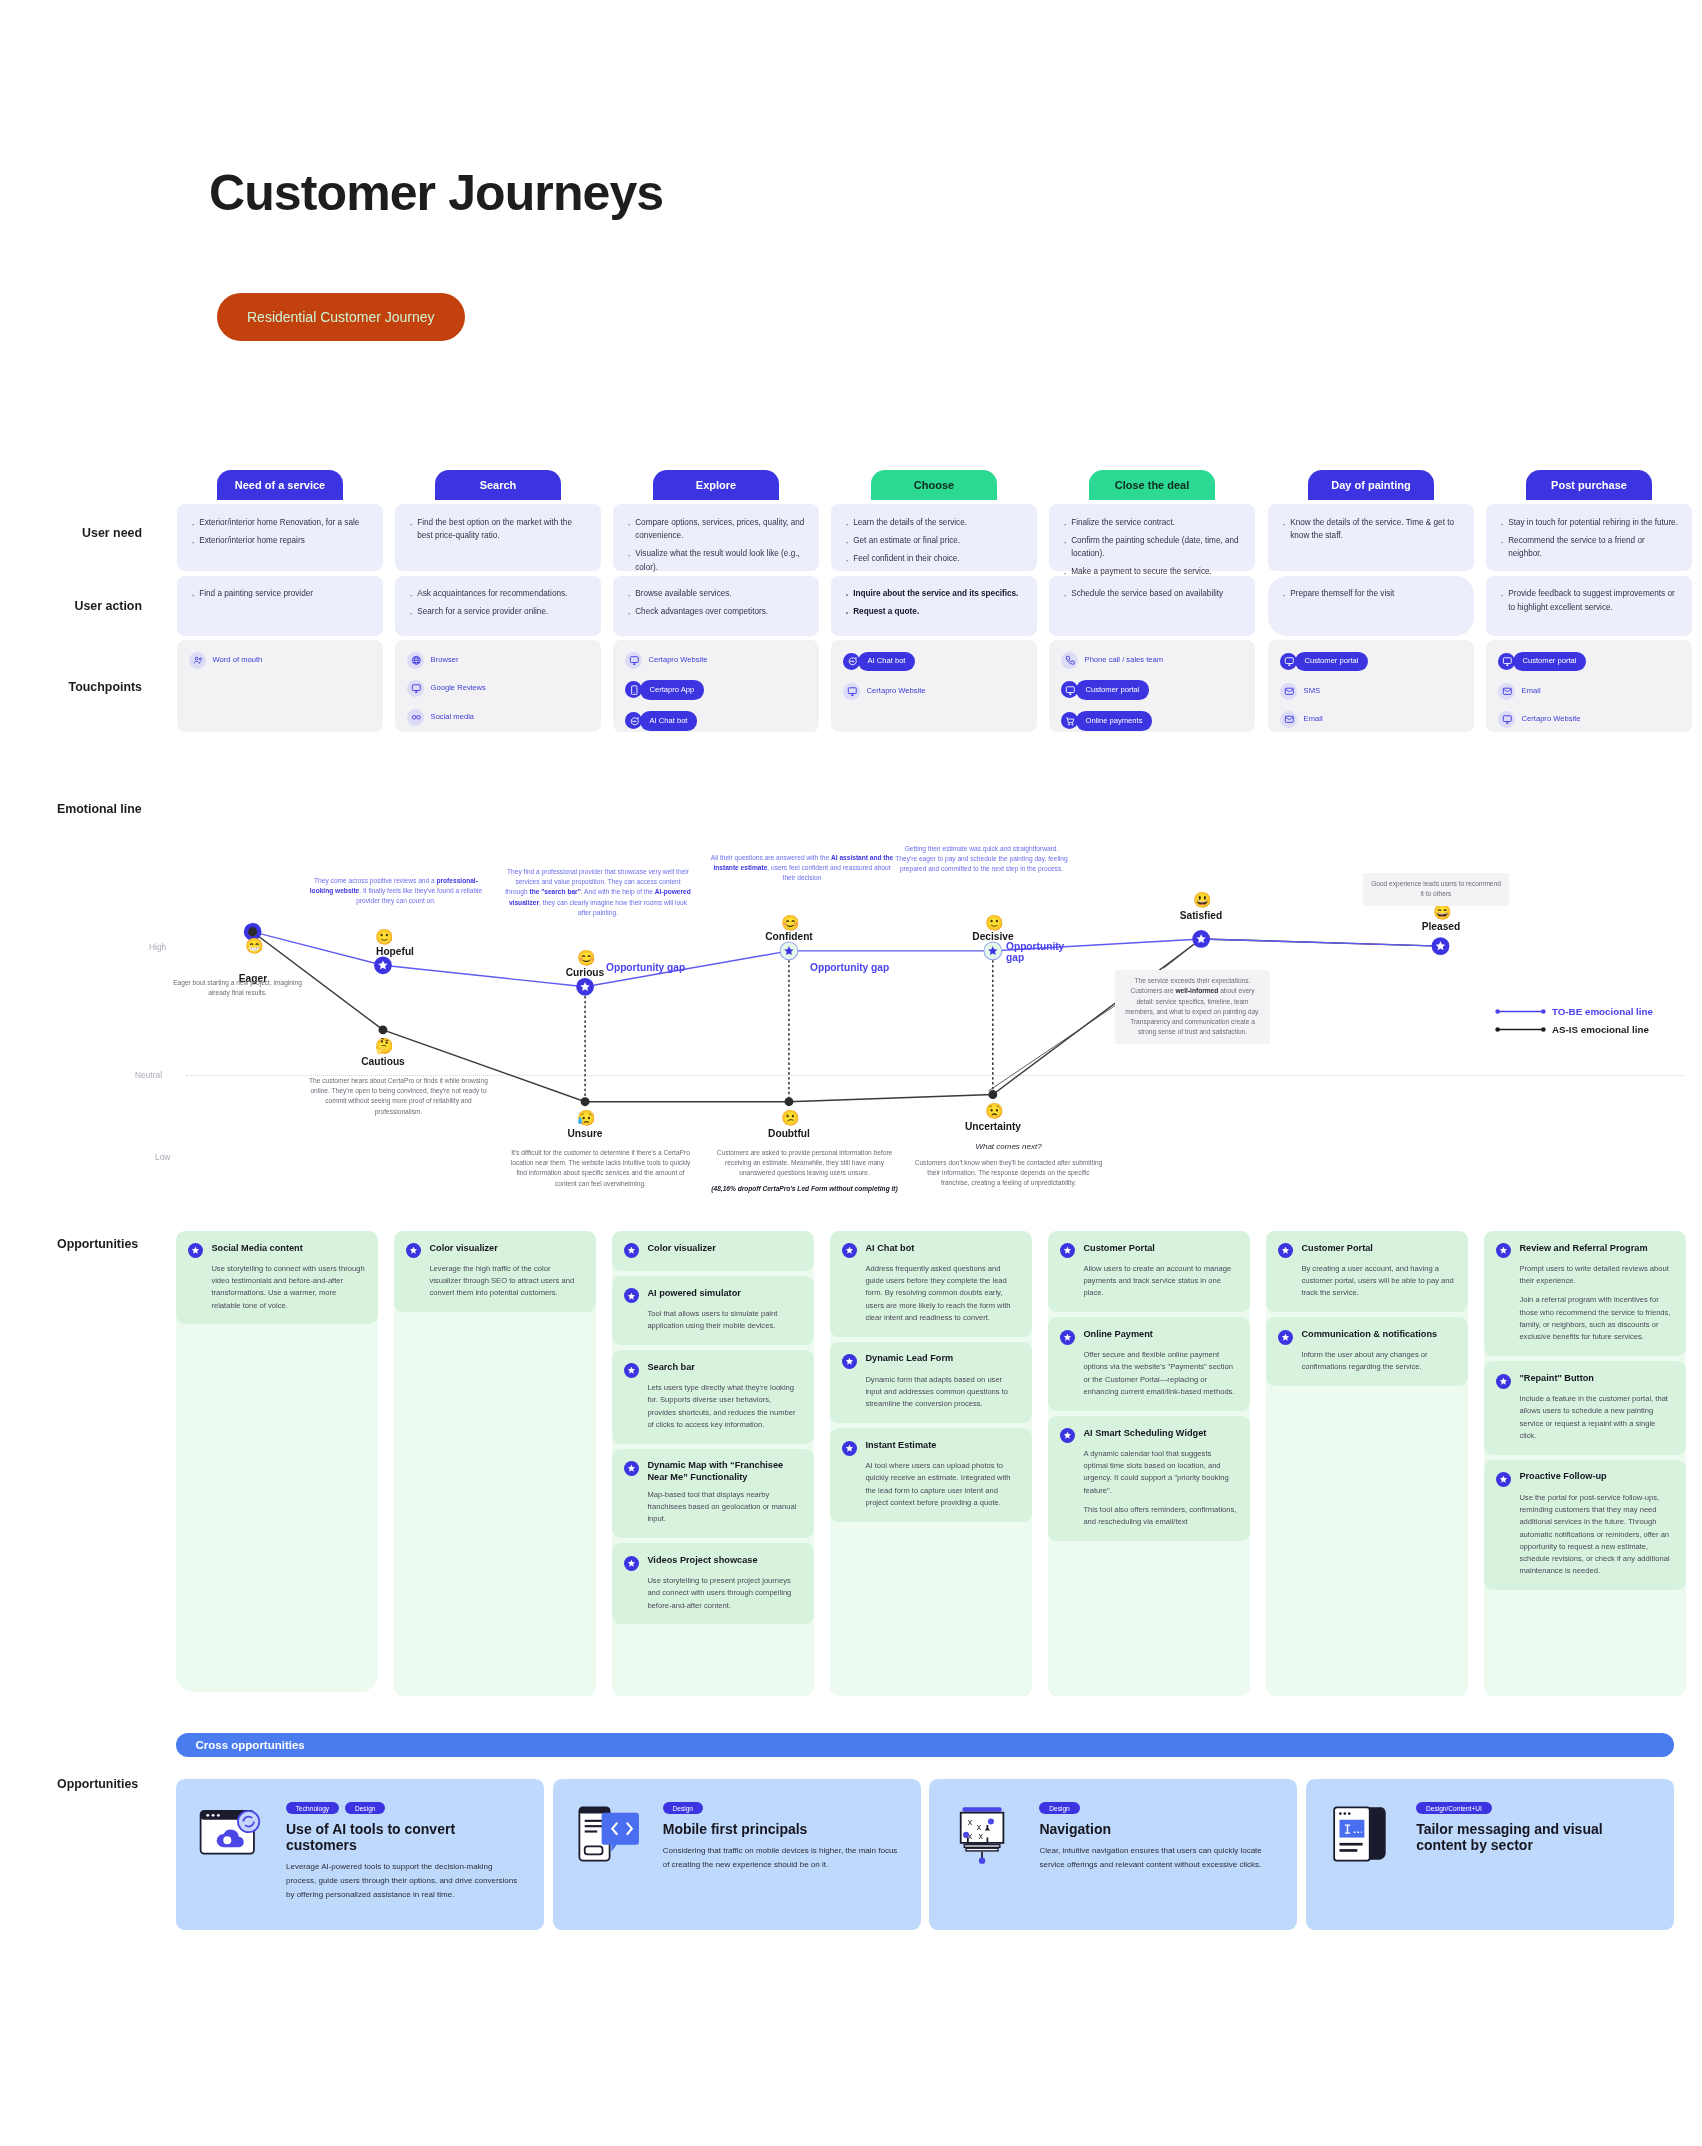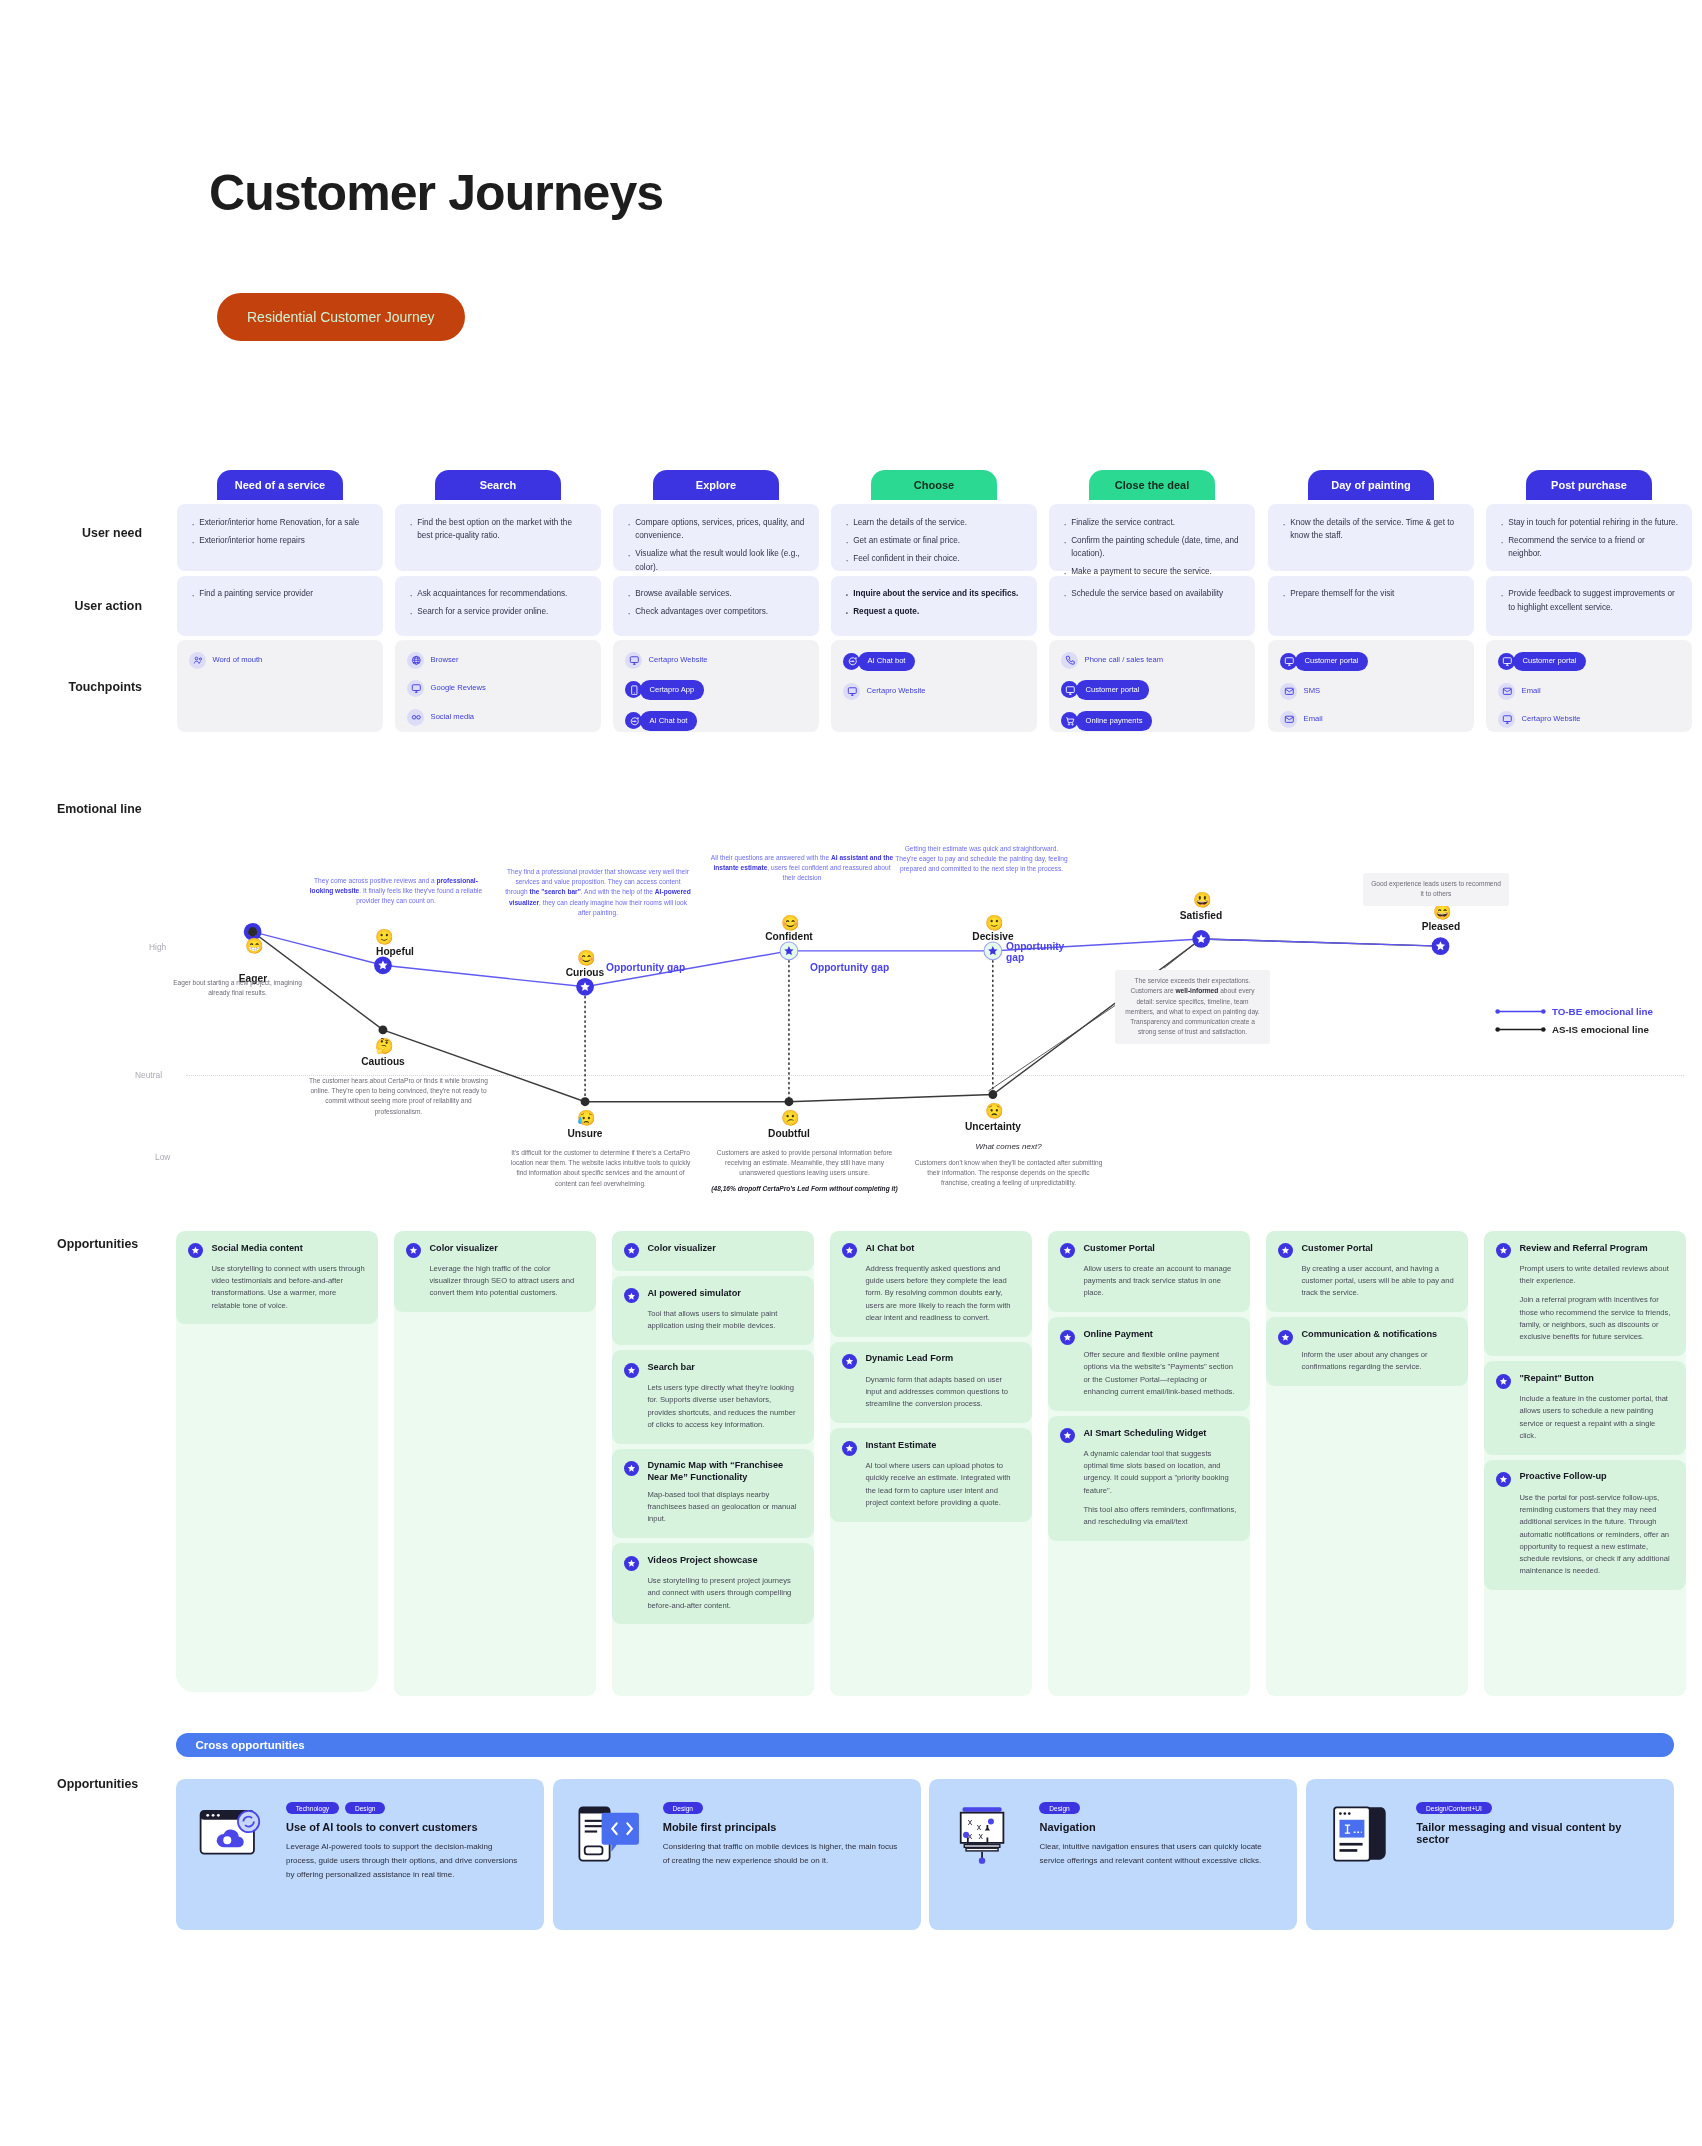--- a/index.html
+++ b/index.html
@@ -124,21 +124,21 @@
   .cross-card {
     flex: 1; background: #bed9fb; border-radius: 8.9px;
     padding: 23px 21px; display: flex; gap: 16px; align-items: flex-start; min-height: 151px;
   }
   .cross-art { flex: 0 0 73px; }
   .tag-row { display: flex; gap: 6.2px; margin-bottom: 7px; }
   .tag {
     background: #3b34e0; color: #ffffff; border-radius: 8.9px;
     padding: 2.7px 9.8px; font-size: 6.6px; font-weight: 500;
   }
-  .cross-title { font-size: 11px; font-weight: 700; color: #15151f; margin-bottom: 6.2px; }
+  .cross-title { font-size: 14px; font-weight: 700; color: #15151f; margin-bottom: 6.2px; }
   .cross-body { font-size: 8px; line-height: 1.75; color: #2d2d3c; }
   .cross-body p + p { margin-top: 9.8px; }
 </style>
 </head>
 <body>
 
 <div class="page-title">Customer Journeys</div>
 <div class="journey-pill">Residential Customer Journey</div>
 
 <div class="grid">
@@ -347,21 +347,21 @@
           </div>
         </div>
       </div>
       <div class="col" style="left: 1091px; width: 206px;">
         <div class="stage-pill" style="background: rgb(59, 52, 224);">Day of painting</div>
         <div class="cell" style="height: 67px;">
           <ul>
             <li>Know the details of the service. Time &amp; get to know the staff.</li>
           </ul>
         </div>
-        <div class="cell" style="height: 60px;">
+        <div class="cell" style="height: 60px; border-radius: 19px;">
           <ul>
             <li>Prepare themself for the visit</li>
           </ul>
         </div>
         <div class="cell touch" style="height: 92px;">
           <div class="tp filled">
             <span class="tp-ico">
               <svg viewBox="0 0 24 24" fill="none" stroke="#ffffff" stroke-width="2">
                 <rect x="3" y="4" width="18" height="13" rx="2"></rect>
                 <path d="M9 21h6M12 17v4"></path>

